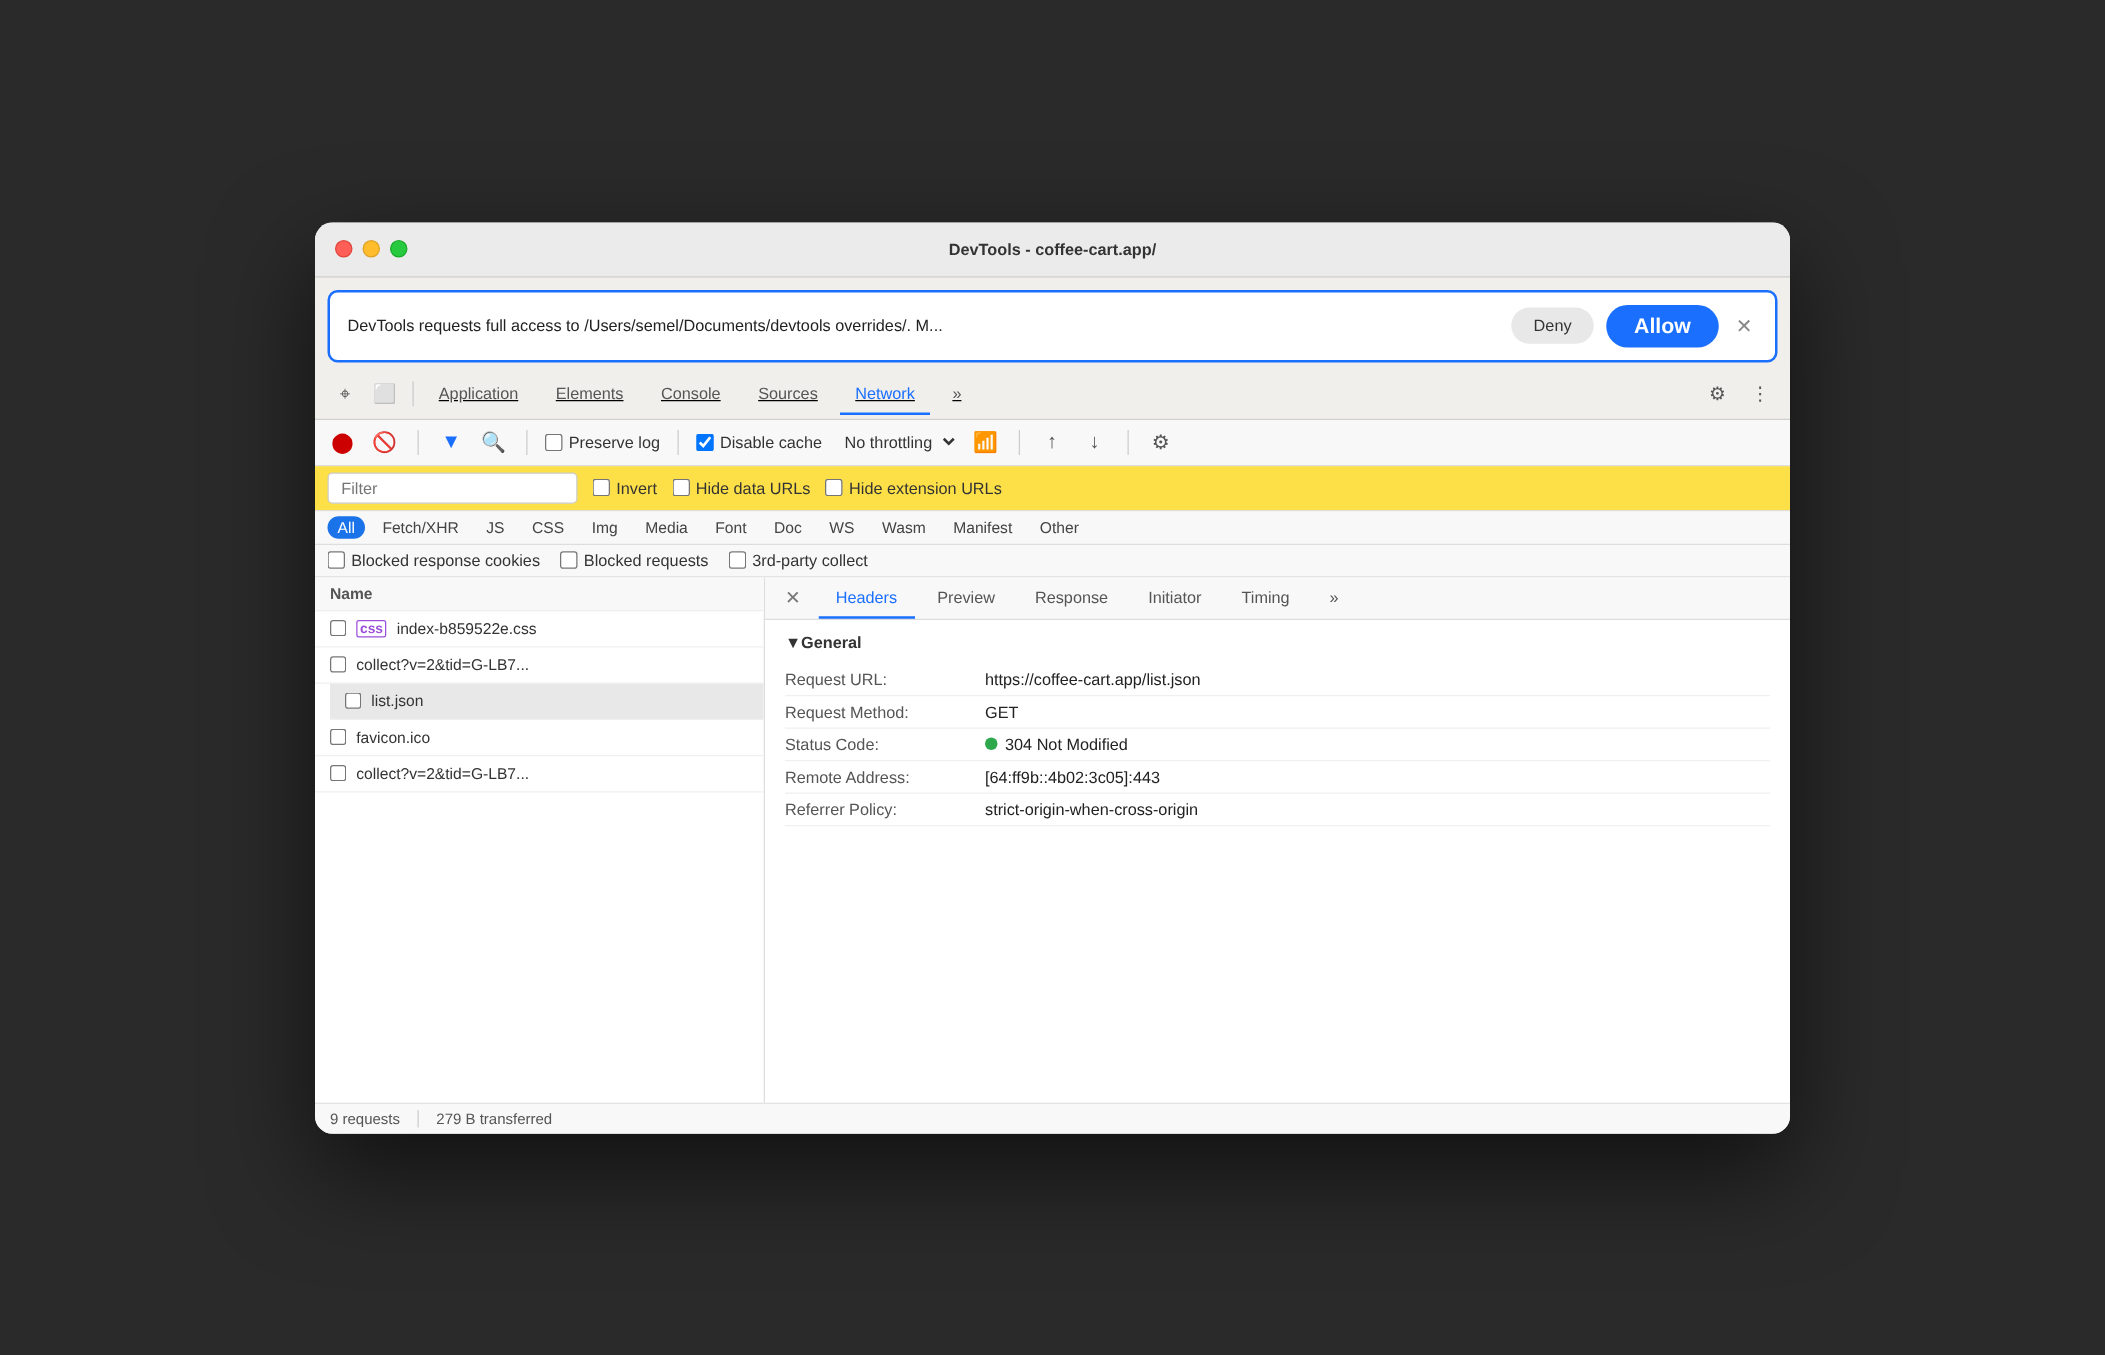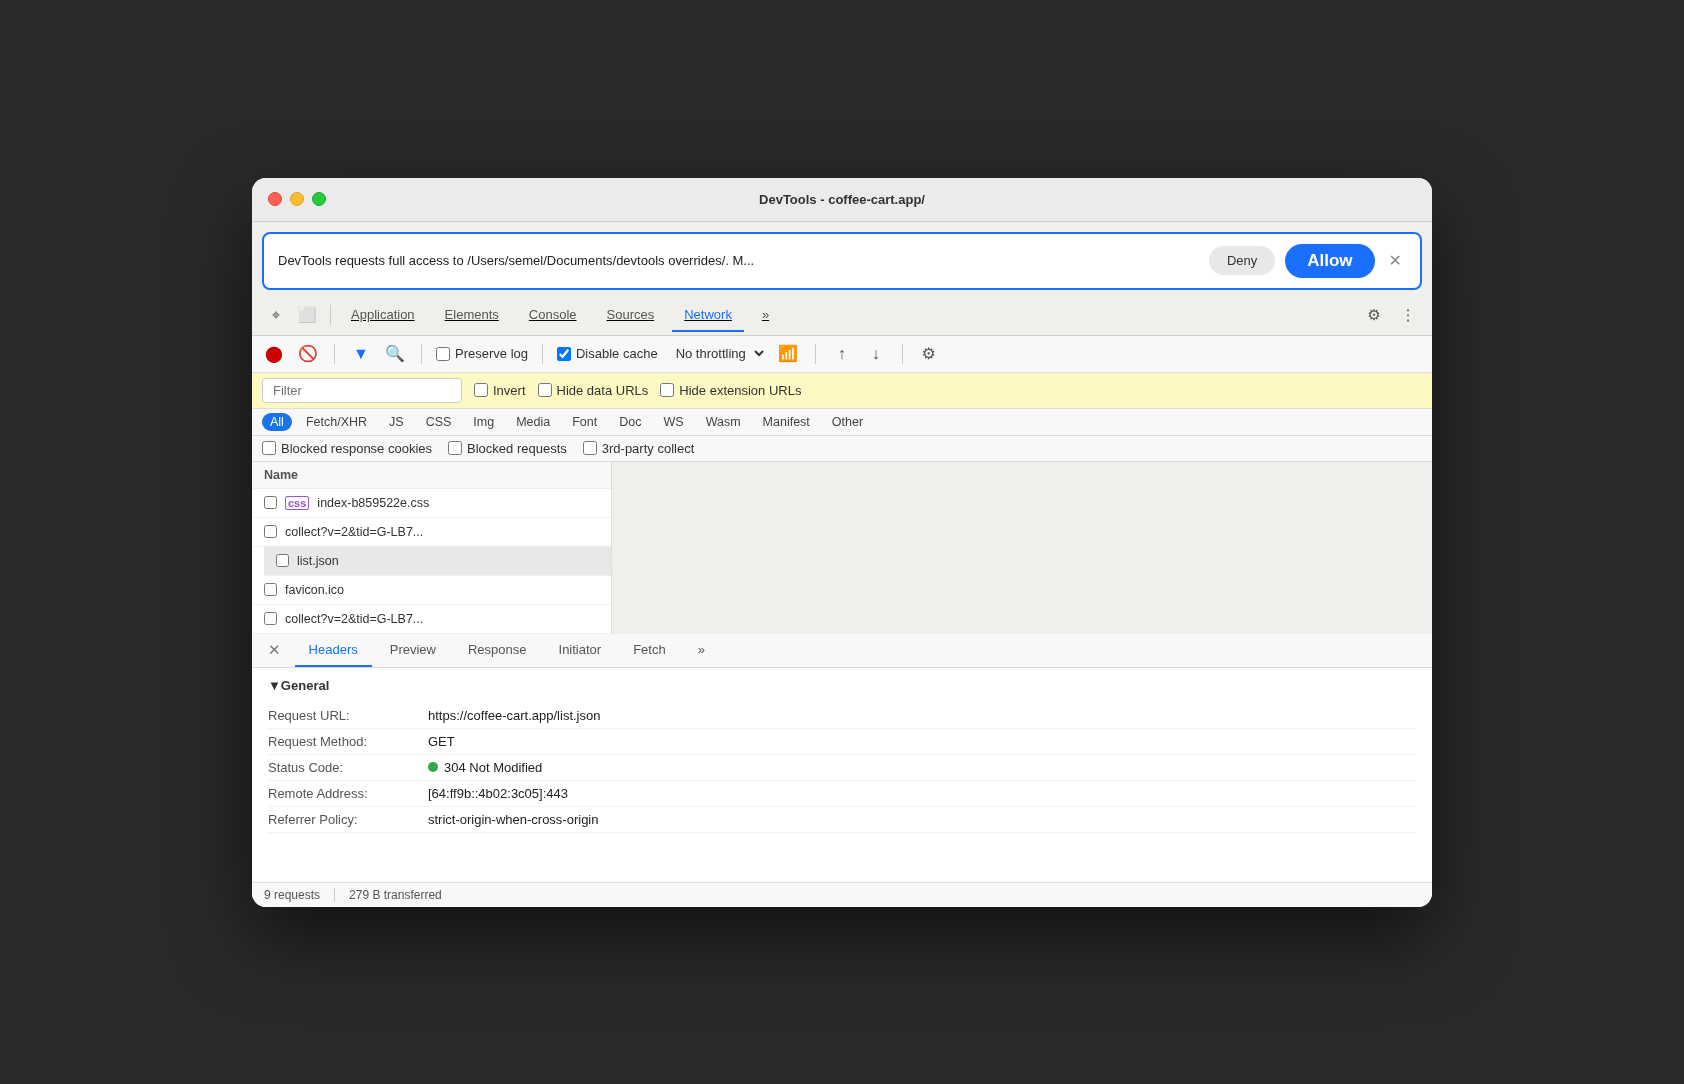--- a/index.html
+++ b/index.html
@@ -181,21 +181,21 @@
     .throttle-select {
       background: none;
       border: none;
       font-size: 13px;
       color: #333;
       cursor: pointer;
       padding: 2px 4px;
     }
     
     .filter-row {
-      background: #fef9c3;
+      background: #fde047;
       border-bottom: 1px solid #ddd;
       padding: 5px 10px;
       display: flex;
       align-items: center;
       gap: 12px;
     }
     .filter-input {
       border: 1px solid #ccc;
       border-radius: 4px;
       padding: 4px 10px;
@@ -233,21 +233,20 @@
       border-bottom: 1px solid #ddd;
       padding: 5px 10px;
       display: flex;
       align-items: center;
       gap: 16px;
     }
     
     .content-area {
       display: flex;
       height: 420px;
-      flex-direction: column;
     }
     
     .file-list {
       width: 360px;
       border-right: 1px solid #ddd;
       overflow-y: auto;
       background: #fff;
     }
     .file-list-header {
       padding: 6px 12px;
@@ -514,21 +513,21 @@
       </div>
     </div>
 
     <div class="details-panel">
       <div class="details-tabs">
         <span class="details-close">✕</span>
         <div class="details-tab active">Headers</div>
         <div class="details-tab">Preview</div>
         <div class="details-tab">Response</div>
         <div class="details-tab">Initiator</div>
-        <div class="details-tab">Fetch</div>
+        <div class="details-tab">Timing</div>
         <div class="details-tab">»</div>
       </div>
       <div class="details-content">
         <div class="section-title">▼General</div>
 
         <div class="detail-row">
           <span class="detail-key">Request URL:</span>
           <span class="detail-val">https://coffee-cart.app/list.json</span>
         </div>
         <div class="detail-row">

